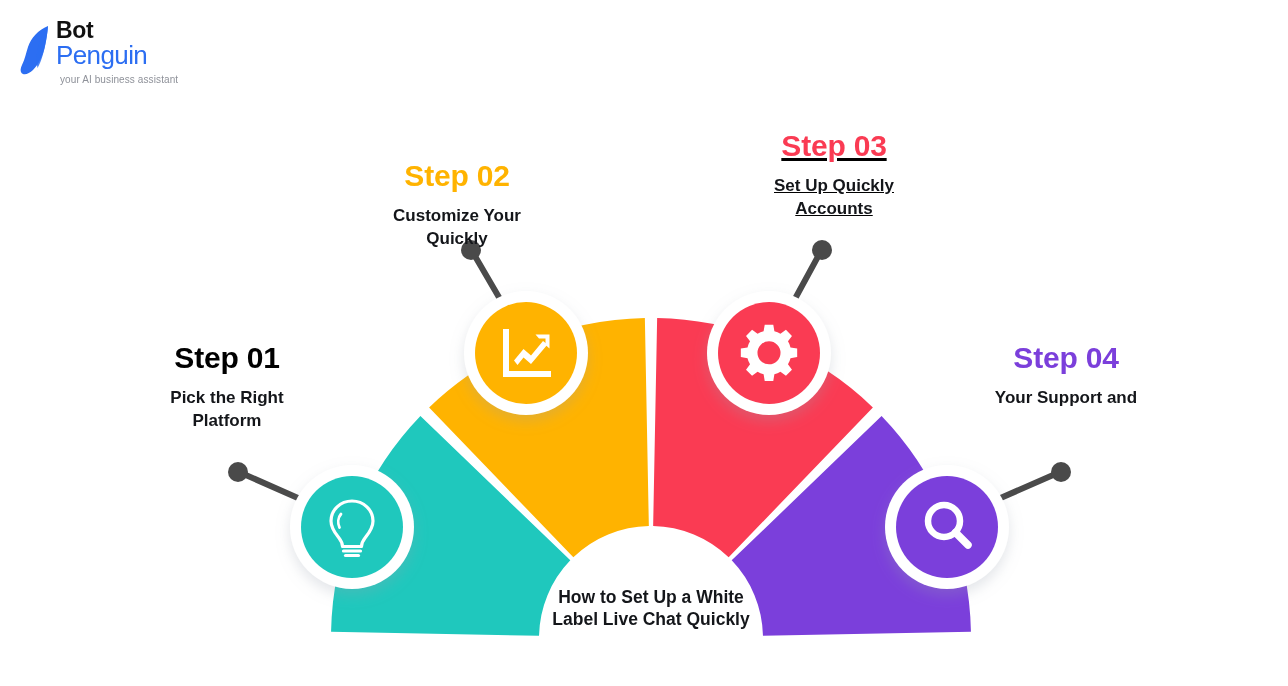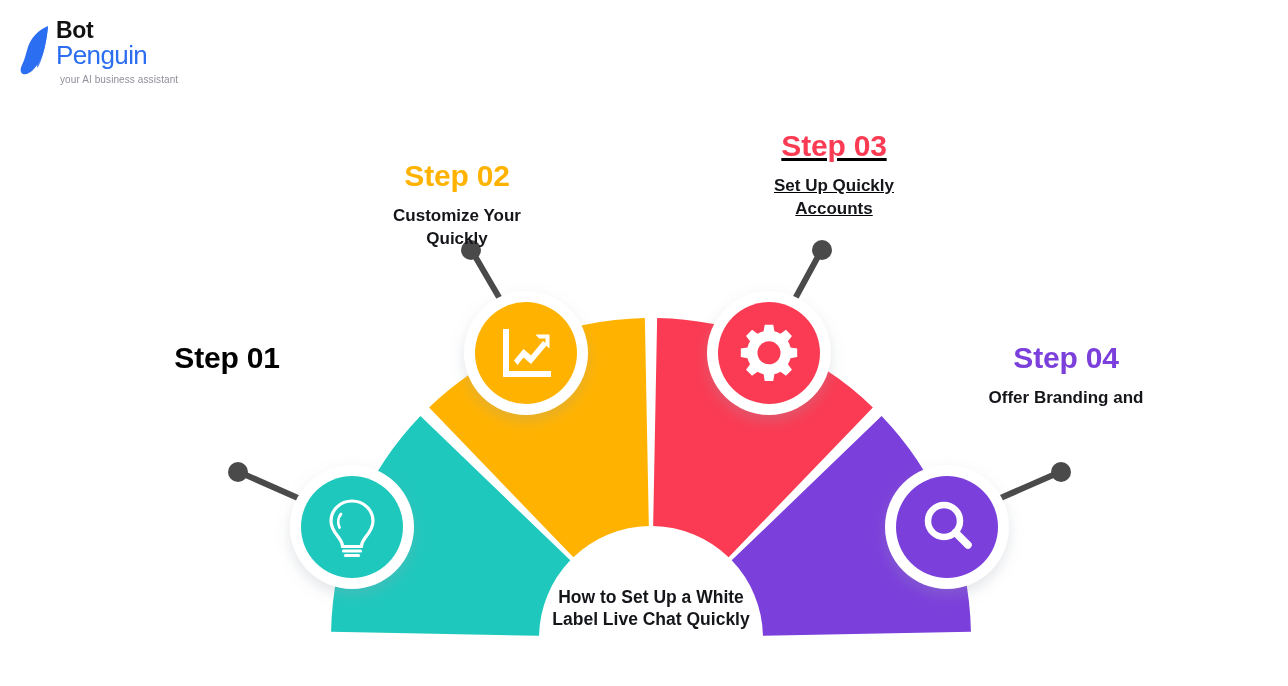--- a/index.html
+++ b/index.html
@@ -196,20 +196,24 @@
   </g>
 
   <g>
     <text x="651" y="603" text-anchor="middle" font-family="Liberation Sans, sans-serif" font-size="17.5" font-weight="700" fill="#14161a">How to Set Up a White</text>
     <text x="651" y="625" text-anchor="middle" font-family="Liberation Sans, sans-serif" font-size="17.5" font-weight="700" fill="#14161a">Label Live Chat Quickly</text>
   </g>
 </svg>
 
 <div class="step" id="step-01">
   <div class="step-title" style="color: #000000;">Step 01</div>
+  <div class="step-desc">
+    <div>Pick the Right</div>
+    <div>Platform</div>
+  </div>
 </div>
 
 <div class="step" id="step-02">
   <div class="step-title" style="color: rgb(255, 179, 0);">Step 02</div>
   <div class="step-desc">
     <div>Customize Your</div>
     <div>Quickly</div>
   </div>
 </div>
 
@@ -217,15 +221,15 @@
   <div class="step-title" style="color: rgb(250, 59, 83);">Step 03</div>
   <div class="step-desc">
     <div>Set Up Quickly</div>
     <div>Accounts</div>
   </div>
 </div>
 
 <div class="step" id="step-04">
   <div class="step-title" style="color: rgb(123, 63, 219);">Step 04</div>
   <div class="step-desc">
-    <div>Offer Branding and</div>
+    <div>Your Support and</div>
   </div>
 </div>
 
 </body></html>

